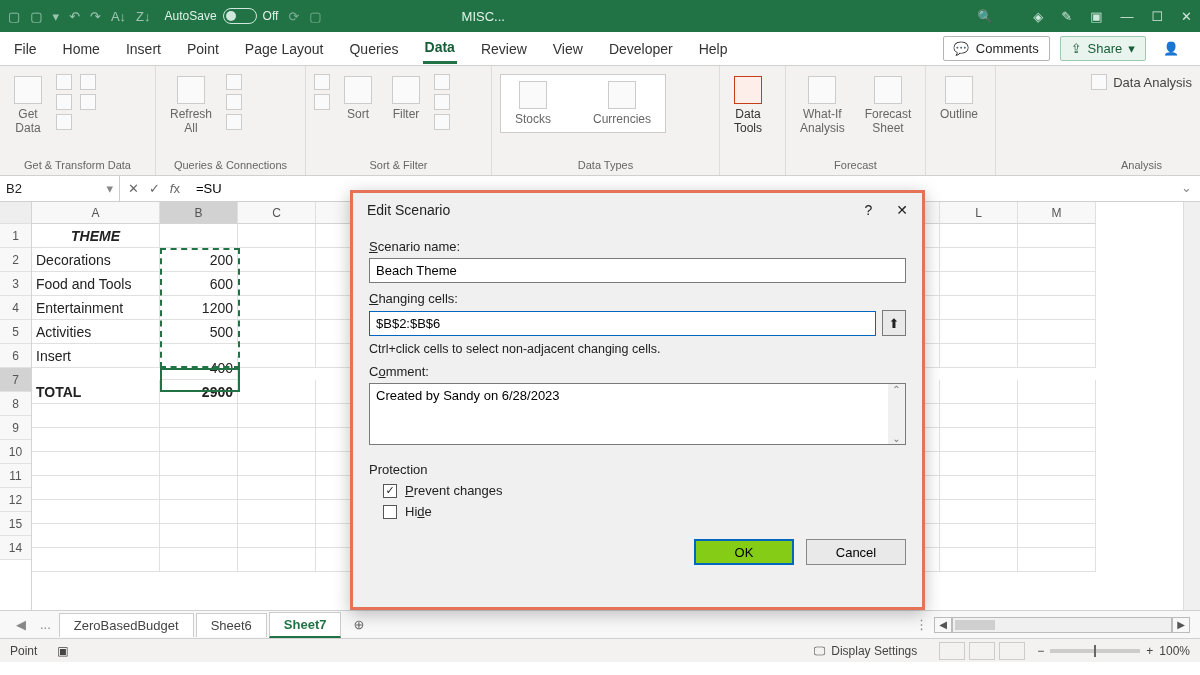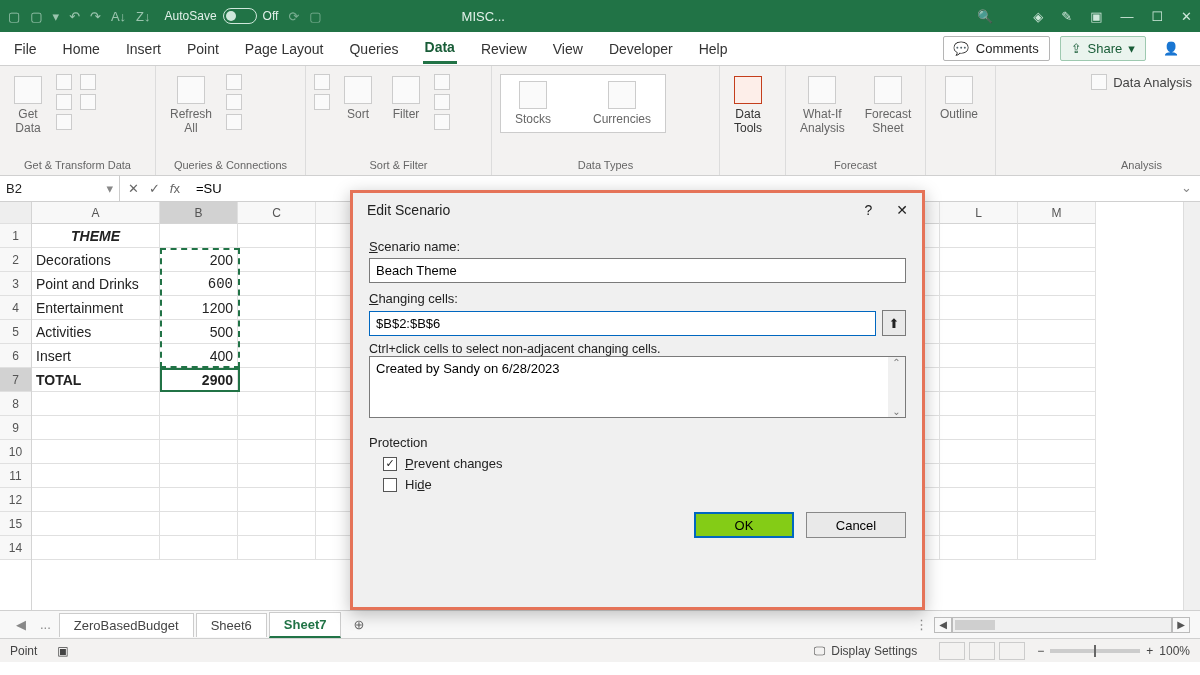--- a/index.html
+++ b/index.html
@@ -351,22 +351,22 @@
           <div class="cell" style="width: 78px;"></div>
           <div class="cell" style="width: 78px;"></div>
           <div class="cell" style="width: 78px;"></div>
           <div class="cell" style="width: 78px;"></div>
           <div class="cell" style="width: 78px;"></div>
           <div class="cell" style="width: 78px;"></div>
           <div class="cell" style="width: 78px;"></div>
           <div class="cell" style="width: 78px;"></div>
         </div>
         <div class="colrow">
-          <div class="cell" style="width: 128px;">Point and Drinks</div>
-          <div class="cell right" style="width: 78px; font-family: Liberation Mono, monospace;">600</div>
+          <div class="cell" style="width: 128px;">Food and Tools</div>
+          <div class="cell right" style="width: 78px;">600</div>
           <div class="cell" style="width: 78px;"></div>
           <div class="cell" style="width: 78px;"></div>
           <div class="cell" style="width: 78px;"></div>
           <div class="cell" style="width: 78px;"></div>
           <div class="cell" style="width: 78px;"></div>
           <div class="cell" style="width: 78px;"></div>
           <div class="cell" style="width: 78px;"></div>
           <div class="cell" style="width: 78px;"></div>
           <div class="cell" style="width: 78px;"></div>
           <div class="cell" style="width: 78px;"></div>
@@ -397,21 +397,21 @@
           <div class="cell" style="width: 78px;"></div>
           <div class="cell" style="width: 78px;"></div>
           <div class="cell" style="width: 78px;"></div>
           <div class="cell" style="width: 78px;"></div>
           <div class="cell" style="width: 78px;"></div>
           <div class="cell" style="width: 78px;"></div>
           <div class="cell" style="width: 78px;"></div>
         </div>
         <div class="colrow">
           <div class="cell" style="width: 128px;">Insert</div>
-          <div class="cell right" style="width: 78px;">400</div>
+          <div class="cell right" style="width: 78px; margin-top: 12px;">400</div>
           <div class="cell" style="width: 78px;"></div>
           <div class="cell" style="width: 78px;"></div>
           <div class="cell" style="width: 78px;"></div>
           <div class="cell" style="width: 78px;"></div>
           <div class="cell" style="width: 78px;"></div>
           <div class="cell" style="width: 78px;"></div>
           <div class="cell" style="width: 78px;"></div>
           <div class="cell" style="width: 78px;"></div>
           <div class="cell" style="width: 78px;"></div>
           <div class="cell" style="width: 78px;"></div>
@@ -563,20 +563,23 @@
       <span class="underline-key">C</span><span>hanging cells:</span>
     </div>
     <div class="dlg-row">
       <input class="dlg-input" style="border-color: rgb(0, 103, 192);" value="$B$2:$B$6">
       <div class="range-btn">
         <span>⬆</span>
       </div>
     </div>
     <div class="hint">Ctrl+click cells to select non-adjacent changing cells.</div>
 
+    <div class="dlg-label">
+      C<span class="underline-key">o</span><span>mment:</span>
+    </div>
     <div class="ta-wrap">
       <textarea class="dlg-textarea" style="">Created by Sandy on 6/28/2023</textarea>
       <div class="ta-scroll">
           <span>⌃</span>
           <span>⌄</span>
         </div>
     </div>
 
     <div class="section">
       <div>Protection</div>

